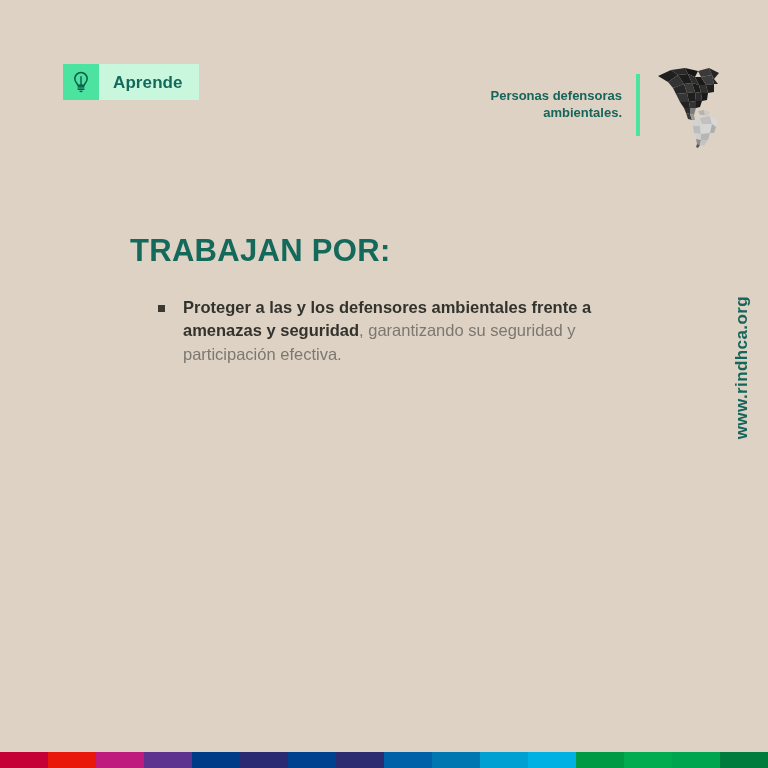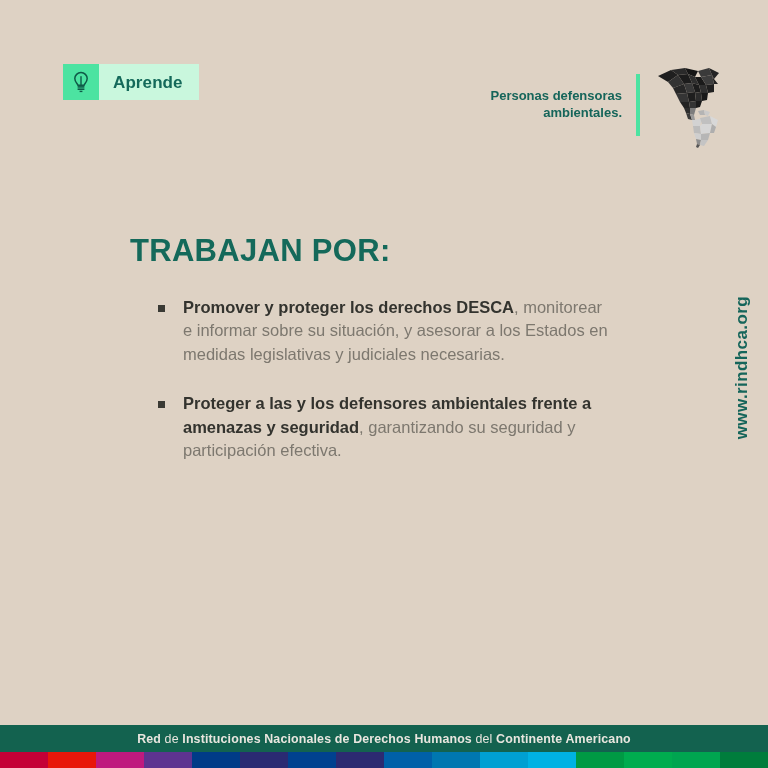--- a/index.html
+++ b/index.html
@@ -251,36 +251,27 @@
       </svg>
     </div>
   </div>
 
   <div class="main-title">TRABAJAN POR:</div>
 
   <div class="bullets">
     <div class="bullet-item">
       <span class="bullet-marker"></span>
       <div class="bullet-text">
-        <span class="lead">Promover y proteger los derechos DESCA</span><span class="rest">, monitorear e informar sobre su situación, y asesorar a los Estados en medidas legislativas y judiciales necesarias.</span>
-      </div>
-    </div>
-    <div class="bullet-item">
-      <span class="bullet-marker"></span>
-      <div class="bullet-text">
         <span class="lead">Proteger a las y los defensores ambientales frente a amenazas y seguridad</span><span class="rest">, garantizando su seguridad y participación efectiva.</span>
       </div>
     </div>
   </div>
 
   <div class="site-url">www.rindhca.org</div>
 
-  <div class="footer-bar">
-    <div class="footer-text"><span class="b">Red</span><span class="r"> de </span><span class="b">Instituciones Nacionales de Derechos Humanos</span><span class="r"> del </span><span class="b">Continente Americano</span></div>
-  </div>
   <div class="color-strip">
       <span style="background: rgb(196, 0, 54);"></span>
       <span style="background: rgb(232, 23, 10);"></span>
       <span style="background: rgb(191, 26, 126);"></span>
       <span style="background: rgb(94, 51, 144);"></span>
       <span style="background: rgb(0, 59, 135);"></span>
       <span style="background: rgb(42, 42, 114);"></span>
       <span style="background: rgb(0, 65, 143);"></span>
       <span style="background: rgb(44, 42, 113);"></span>
       <span style="background: rgb(0, 96, 168);"></span>

